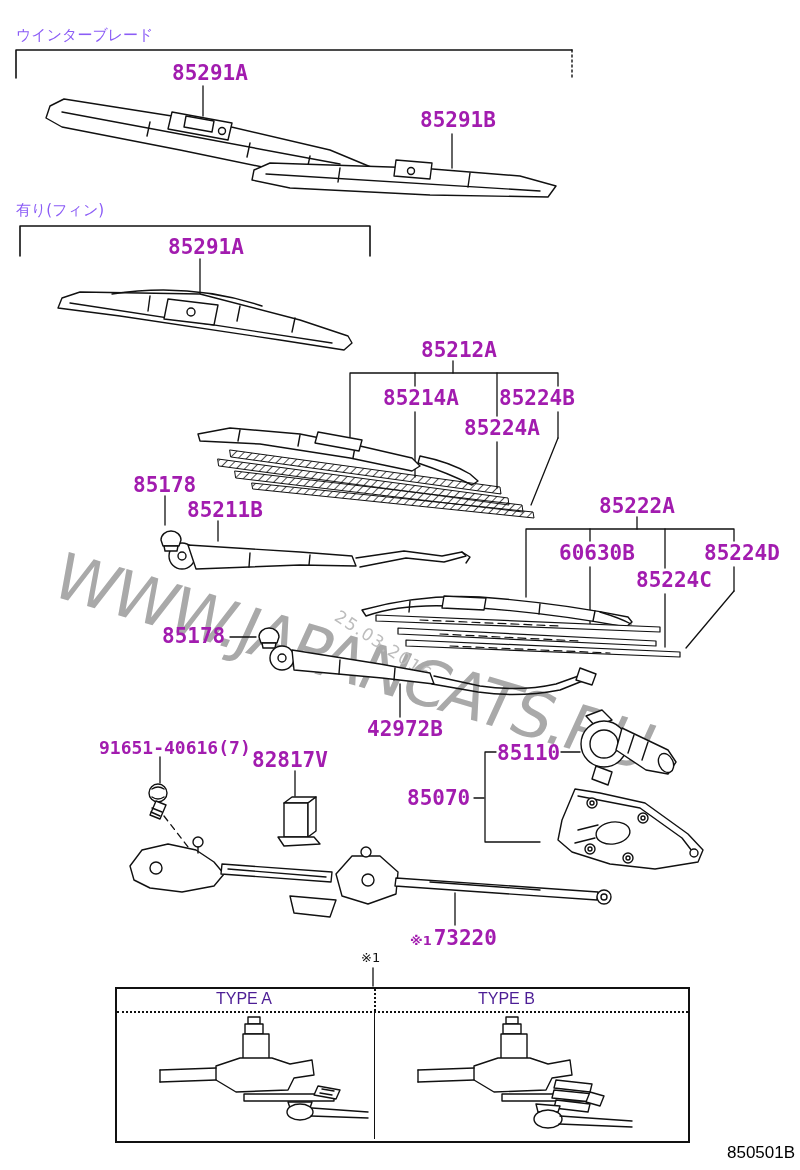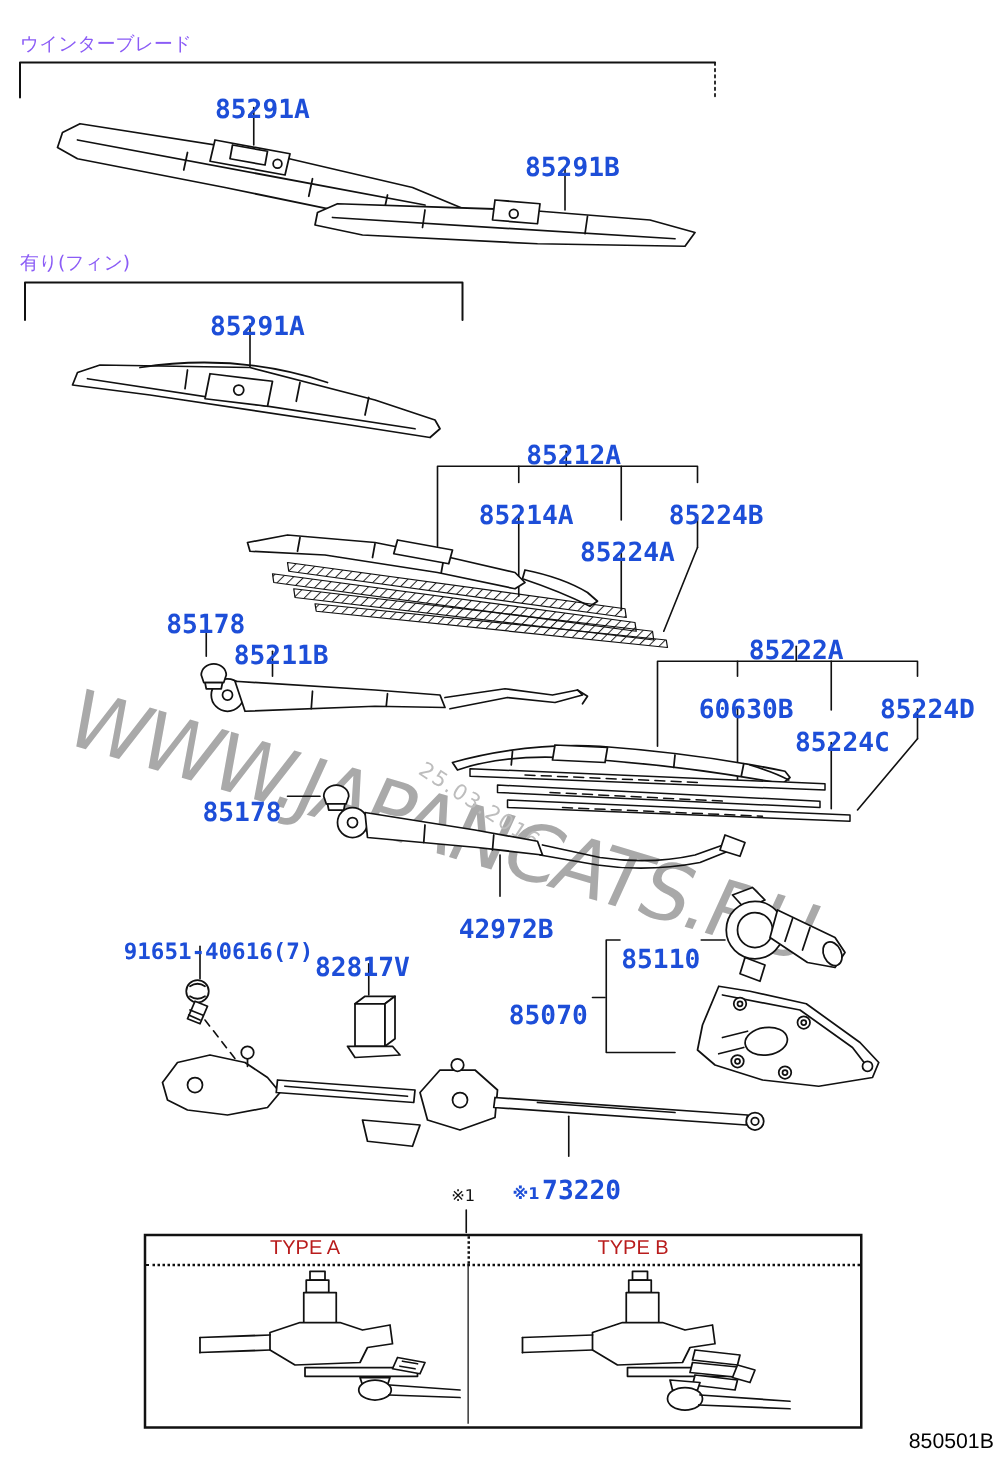--- a/index.html
+++ b/index.html
@@ -1,23 +1,23 @@
 <!DOCTYPE html>
 <html><head>
 <meta charset="utf-8">
 <style>
   html,body{margin:0;padding:0;background:#fff;}
   #stage{position:relative;width:800px;height:1170px;background:#fff;overflow:hidden;
          font-family:"DejaVu Sans",sans-serif;}
-  .lbl{position:absolute;font:bold 21px "DejaVu Sans Mono",monospace;color:#1d4ed8;
-       white-space:nowrap;line-height:1;letter-spacing:0px;z-index:3;margin-top:14px;}
+  .lbl{position:absolute;font:bold 21px "DejaVu Sans Mono",monospace;color:#a21caf;
+       white-space:nowrap;line-height:1;letter-spacing:0px;z-index:3;}
   .lbl-sm{font:bold 18px "DejaVu Sans Mono",monospace;text-align:center;}
   .jp{position:absolute;font:15px "DejaVu Sans",sans-serif;color:#8b5cf6;white-space:nowrap;
       line-height:1;z-index:3;}
-  .type-hdr{position:absolute;font:16px "Liberation Sans",sans-serif;color:#b91c1c;
+  .type-hdr{position:absolute;font:16px "Liberation Sans",sans-serif;color:#4c1d95;
       white-space:nowrap;line-height:1;z-index:3;}
   .doc-code{position:absolute;font:17px "Liberation Sans",sans-serif;color:#000000;
       white-space:nowrap;line-height:1;z-index:3;}
   .note{position:absolute;font:13px "DejaVu Sans",sans-serif;color:#111;
       white-space:nowrap;line-height:1;z-index:3;}
   .note-inline{font:13px "DejaVu Sans",sans-serif;font-weight:bold;margin-right:2px;}
   #wm-main{position:absolute;left:72px;top:540px;z-index:1;
       font:64px "DejaVu Sans",sans-serif;color:#a9a9a9;letter-spacing:-3px;
       transform:rotate(16.5deg) skewX(-8deg);transform-origin:0 0;white-space:nowrap;}
   #wm-date{position:absolute;left:342px;top:606px;z-index:1;
@@ -267,21 +267,21 @@
   </svg>
 
   <div class="jp" style="left:16px;top:28px">ウインターブレード</div>
   <div class="jp" style="left:16px;top:203px">有り(フィン)</div>
 
   <div class="lbl" style="left:172px;top:63px">85291A</div>
   <div class="lbl" style="left:420px;top:110px">85291B</div>
   <div class="lbl" style="left:168px;top:237px">85291A</div>
   <div class="lbl" style="left:421px;top:340px">85212A</div>
   <div class="lbl" style="left:383px;top:388px">85214A</div>
-  <div class="lbl" style="left:535px;top:388px">85224B</div>
+  <div class="lbl" style="left:499px;top:388px">85224B</div>
   <div class="lbl" style="left:464px;top:418px">85224A</div>
   <div class="lbl" style="left:133px;top:475px">85178</div>
   <div class="lbl" style="left:187px;top:500px">85211B</div>
   <div class="lbl" style="left:599px;top:496px">85222A</div>
   <div class="lbl" style="left:559px;top:543px">60630B</div>
   <div class="lbl" style="left:704px;top:543px">85224D</div>
   <div class="lbl" style="left:636px;top:570px">85224C</div>
   <div class="lbl" style="left:162px;top:626px">85178</div>
   <div class="lbl" style="left:367px;top:719px">42972B</div>
   <div class="lbl lbl-sm" style="left:99px;top:737px">91651-40616(7)</div>

